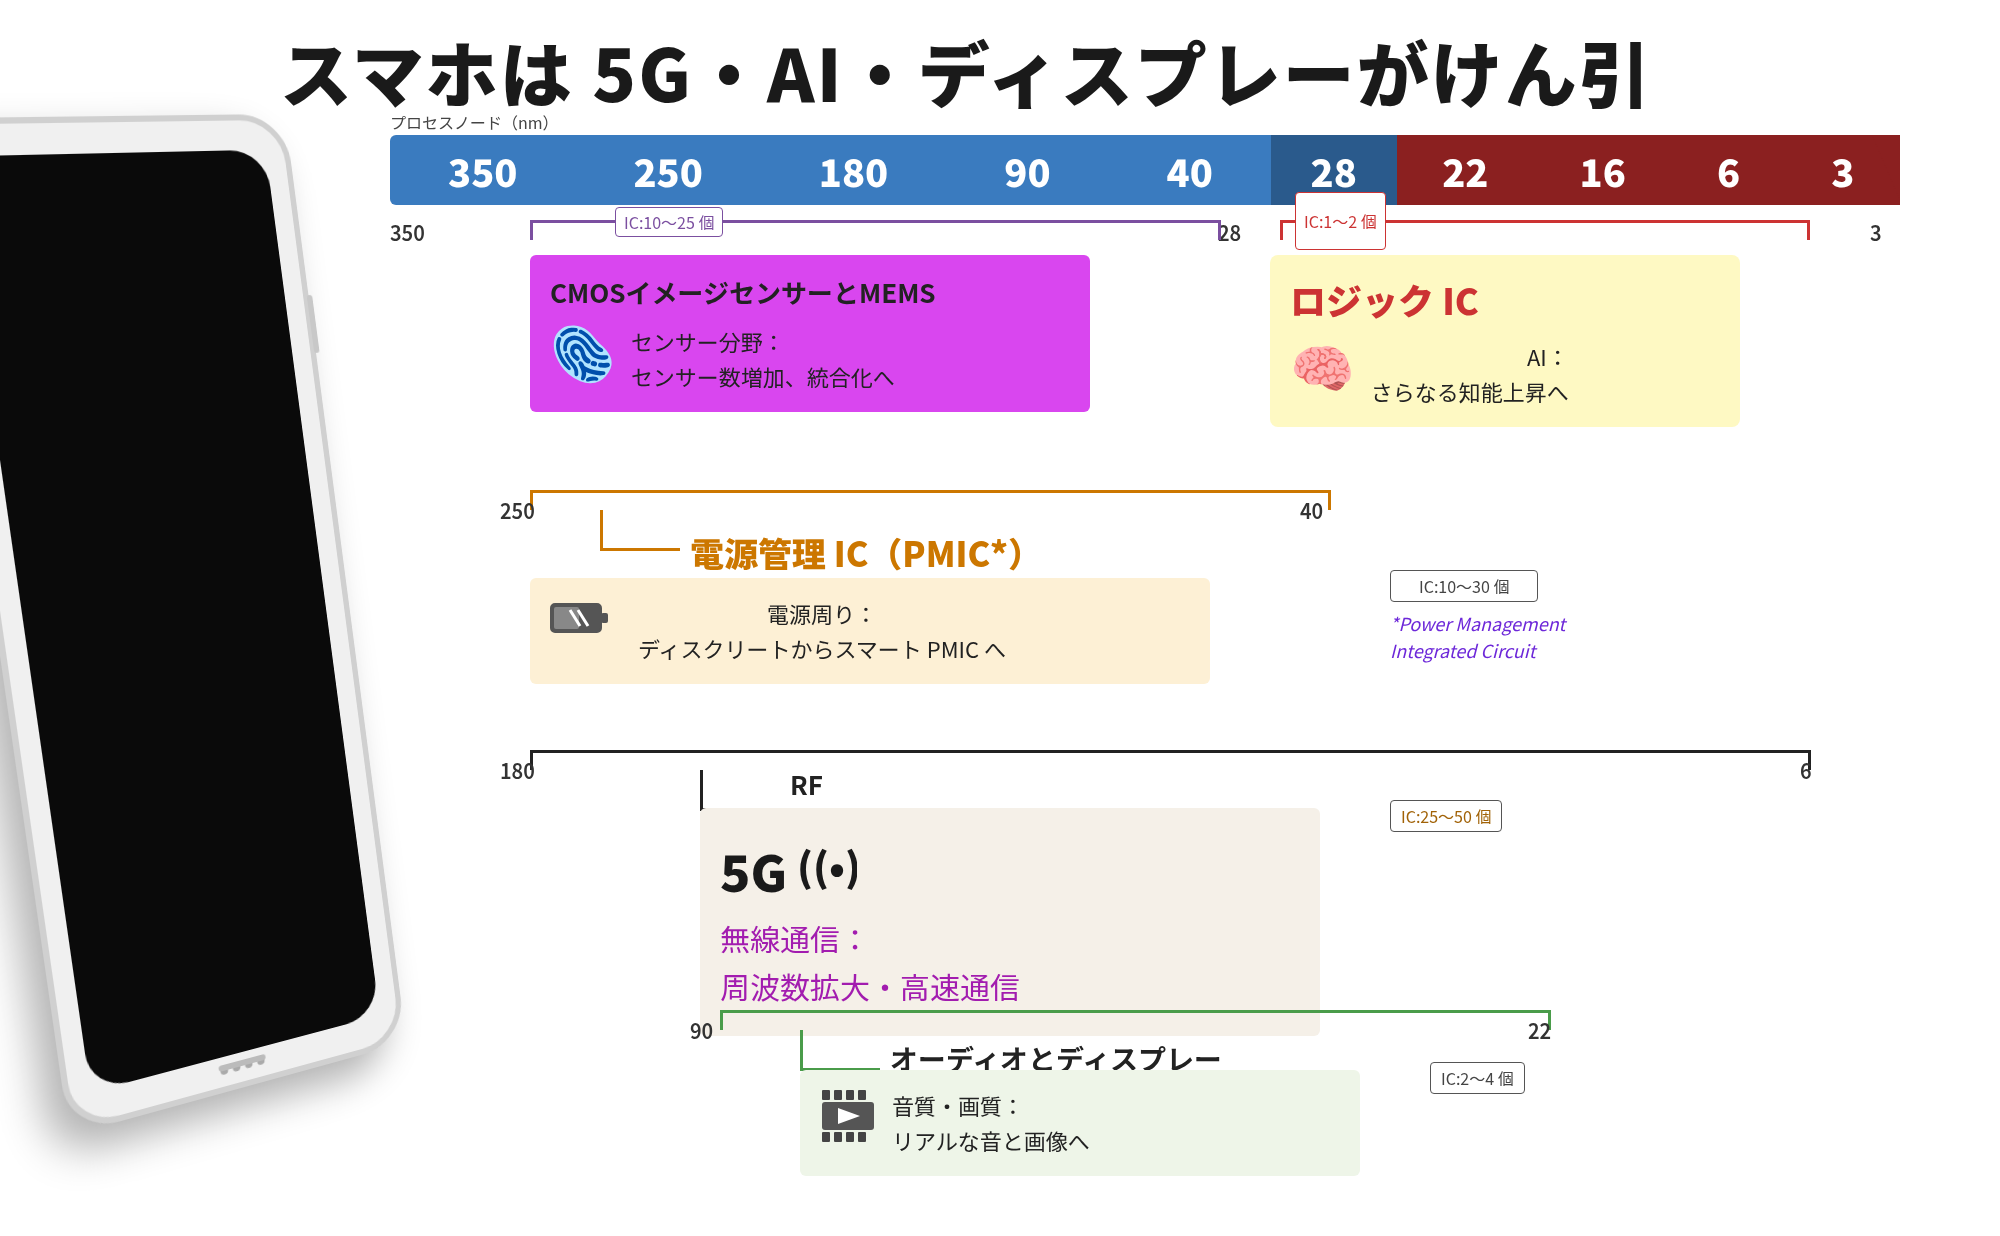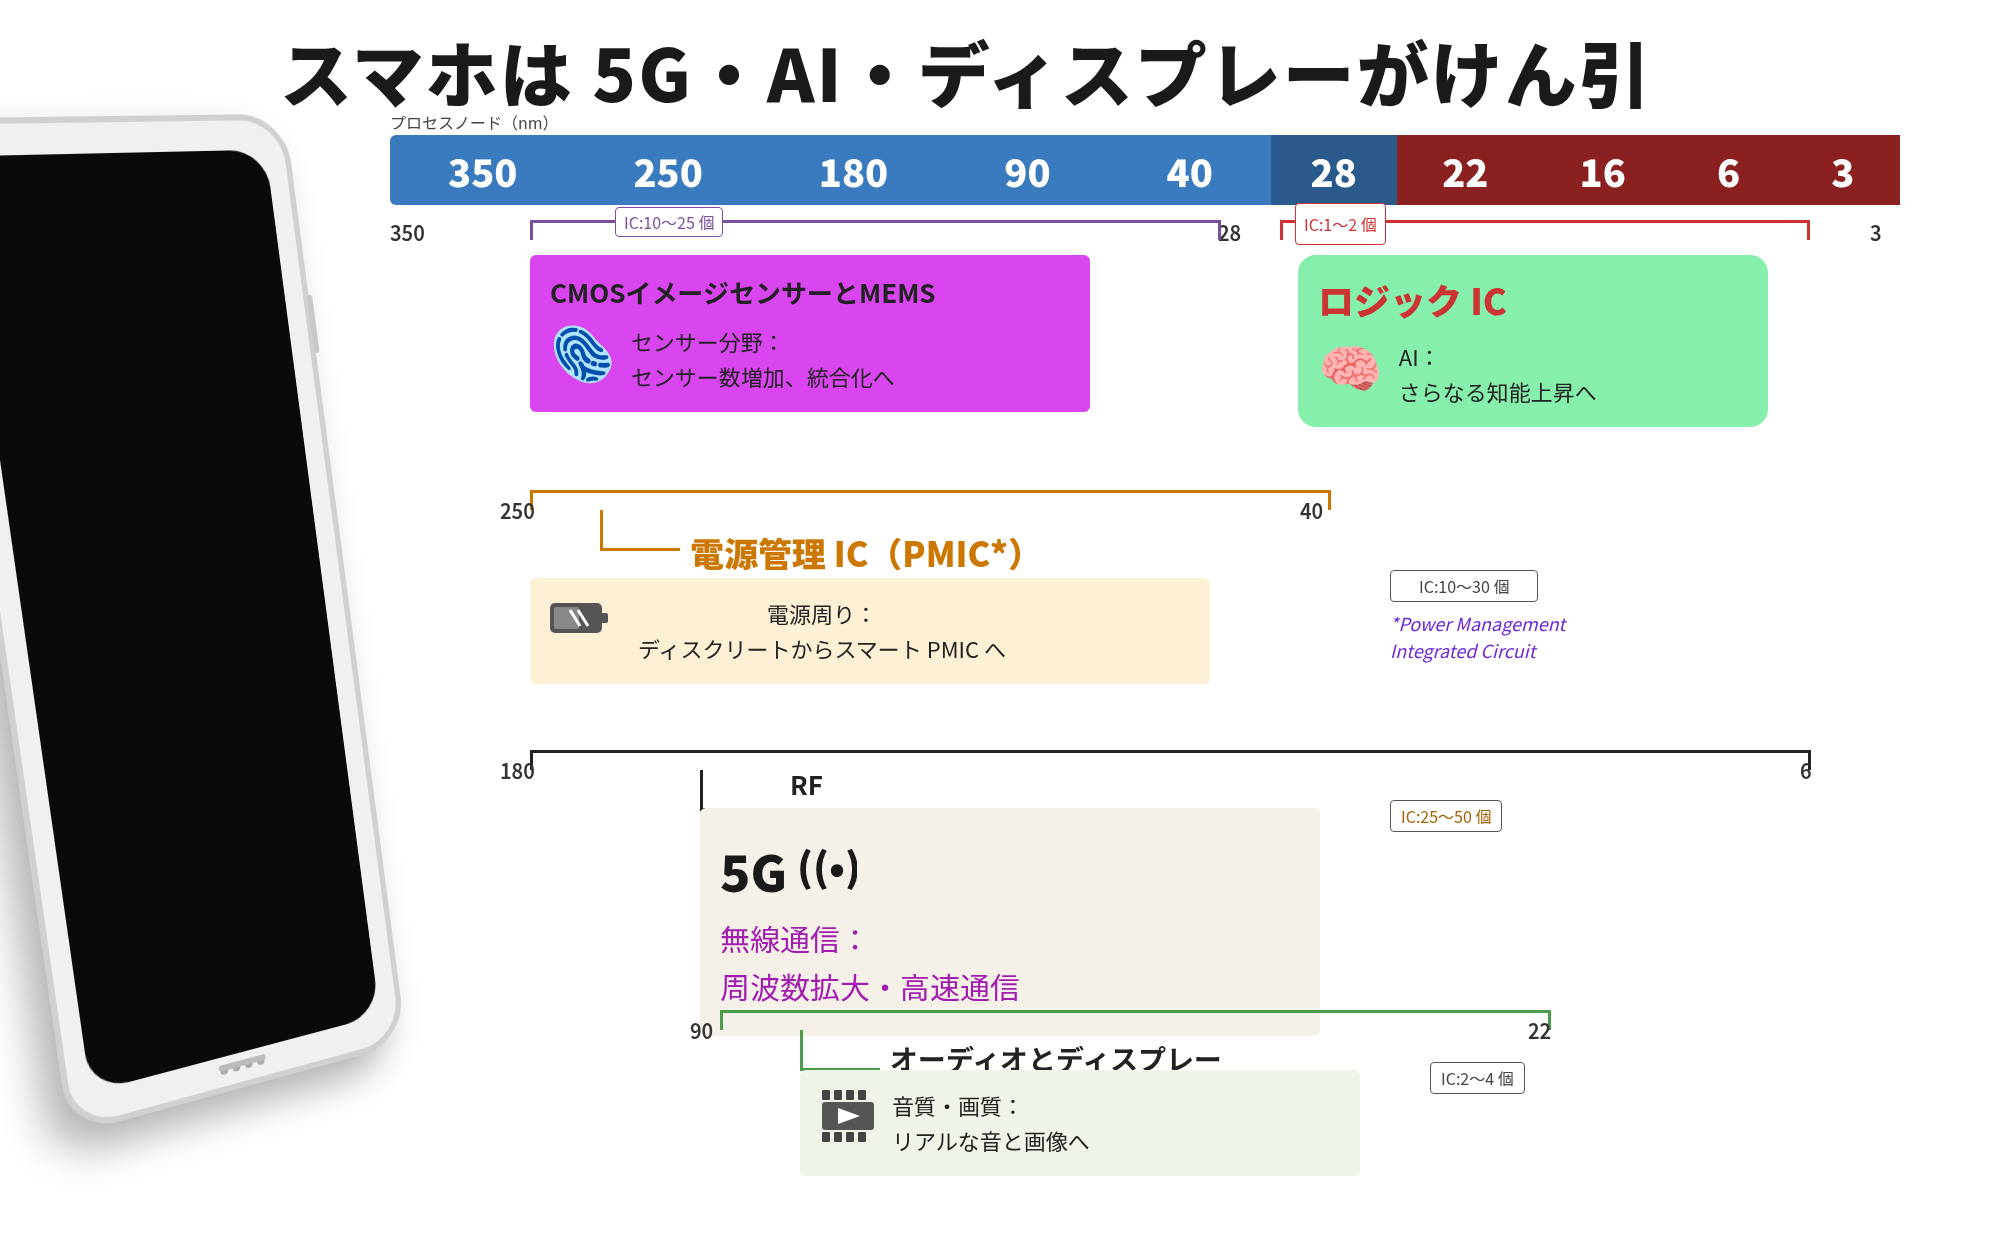--- a/index.html
+++ b/index.html
@@ -187,58 +187,58 @@
       position: absolute;
       top: 220px;
       left: 1807px;
       width: 3px;
       height: 20px;
       background: #cc3333;
     }
 
     .logic-ic-badge {
       position: absolute;
-      top: 203px;
+      top: 192px;
       left: 1295px;
       background: white;
       border: 1.5px solid #cc3333;
       border-radius: 4px;
-      padding: 8px 8px;
+      padding: 16px 8px;
       font-size: 16px;
       color: #cc3333;
     }
 
     .logic-box {
       position: absolute;
       top: 255px;
       left: 1270px;
       width: 470px;
-      background: #86efac;
-      border-radius: 18px;
+      background: #fef9c3;
+      border-radius: 8px;
       padding: 18px 20px 18px 20px;
-      margin-left: 28px;
     }
 
     .logic-title {
       font-size: 36px;
       font-weight: 900;
       color: #cc3333;
       margin-bottom: 14px;
     }
 
     .logic-content {
       display: flex;
       align-items: flex-start;
       gap: 16px;
     }
 
     .logic-text {
       font-size: 22px;
       line-height: 1.6;
       color: #222;
+      text-align: right;
     }
 
     
     .pmic-line {
       position: absolute;
       top: 490px;
       left: 530px;
       width: 800px;
       height: 3px;
       background: #cc7700;

